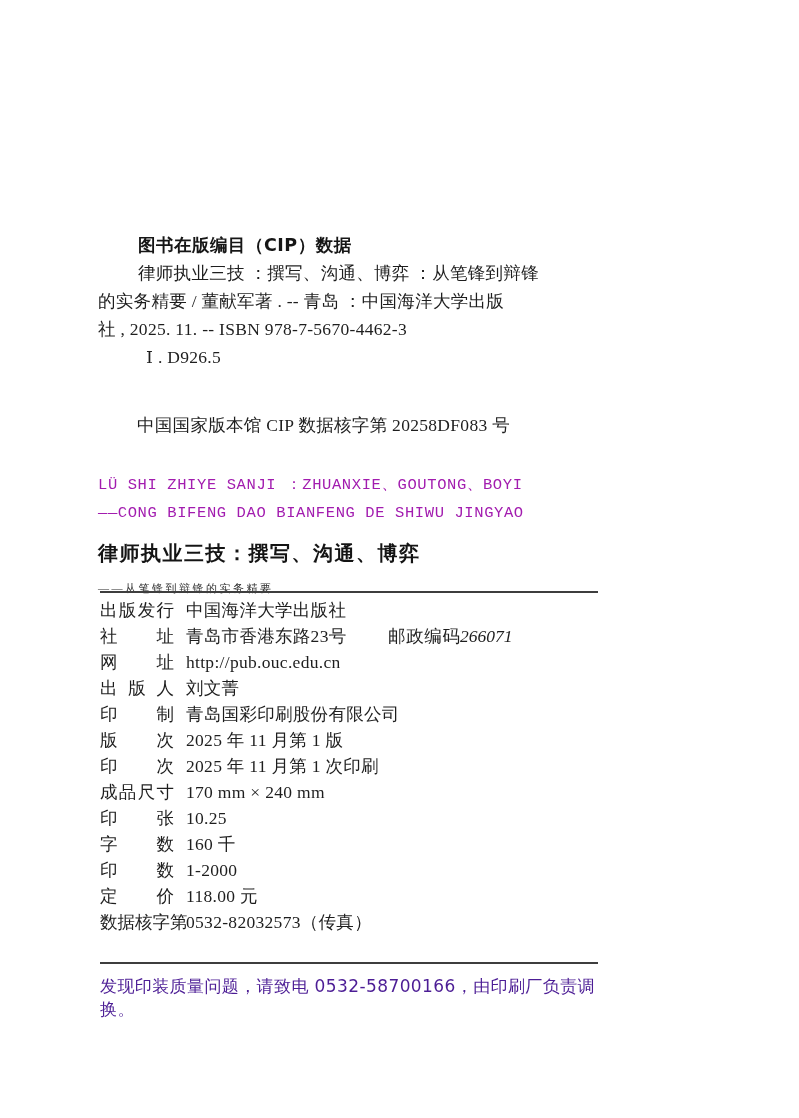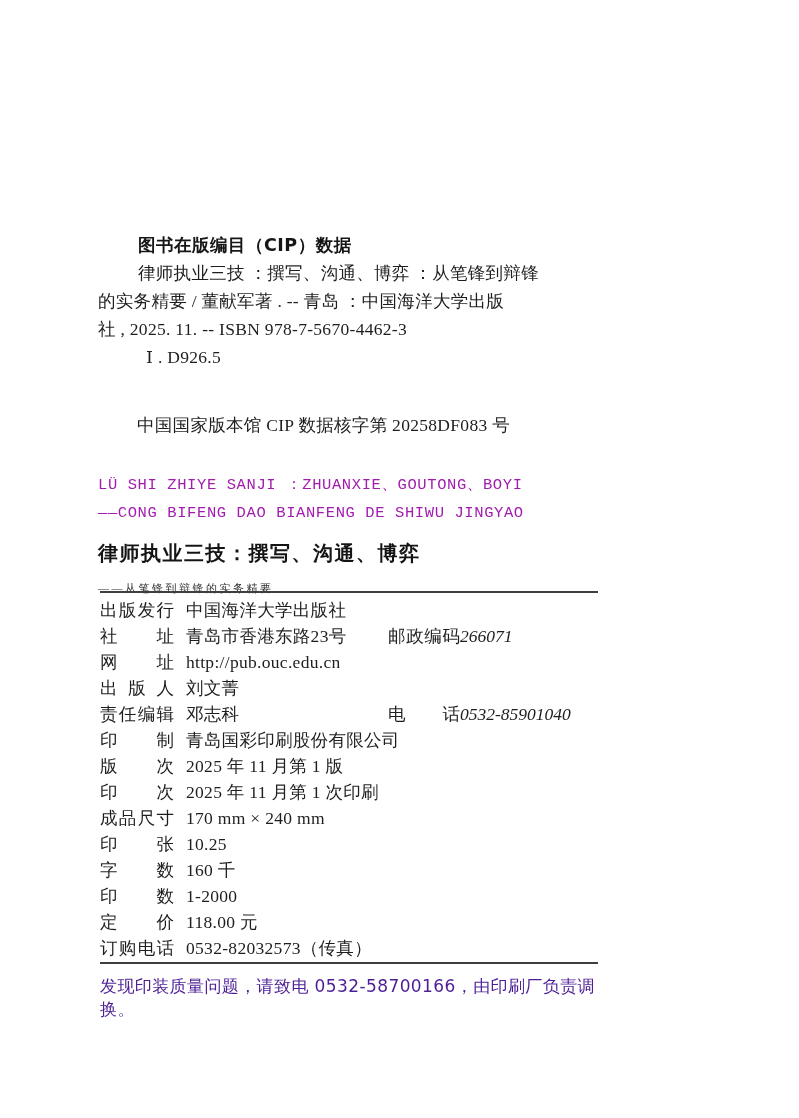--- a/index.html
+++ b/index.html
@@ -152,25 +152,20 @@
     </div>
 
     <div class="colophon-row">
       <span class="row-label">网址</span><span class="row-value">http://pub.ouc.edu.cn</span>
     </div>
 
     <div class="colophon-row">
       <span class="row-label">出版人</span><span class="row-value">刘文菁</span>
     </div>
 
-    <div class="colophon-row">
-      <span class="row-label">责任编辑</span><span class="row-value">邓志科</span>
-      <span class="row-label2">电话</span>
-      <span class="row-value2">0532-85901040</span>
-    </div>
 
     <div class="colophon-row">
       <span class="row-label">印制</span><span class="row-value">青岛国彩印刷股份有限公司</span>
     </div>
 
     <div class="colophon-row">
       <span class="row-label">版次</span><span class="row-value">2025 年 11 月第 1 版</span>
     </div>
 
     <div class="colophon-row">
@@ -191,21 +186,21 @@
 
     <div class="colophon-row">
       <span class="row-label">印数</span><span class="row-value">1-2000</span>
     </div>
 
     <div class="colophon-row">
       <span class="row-label">定价</span><span class="row-value">118.00 元</span>
     </div>
 
     <div class="colophon-row">
-      <span class="row-label">订购电话</span><span class="row-value">0532-82032573（传真）</span>
+      <span class="row-label">数据核字第</span><span class="row-value">0532-82032573（传真）</span>
     </div>
 
   </div>
 
   <div class="footer-block">
     <p class="footer-notice">发现印装质量问题，请致电 0532-58700166，由印刷厂负责调换。</p>
   </div>
 
 </div>
 

